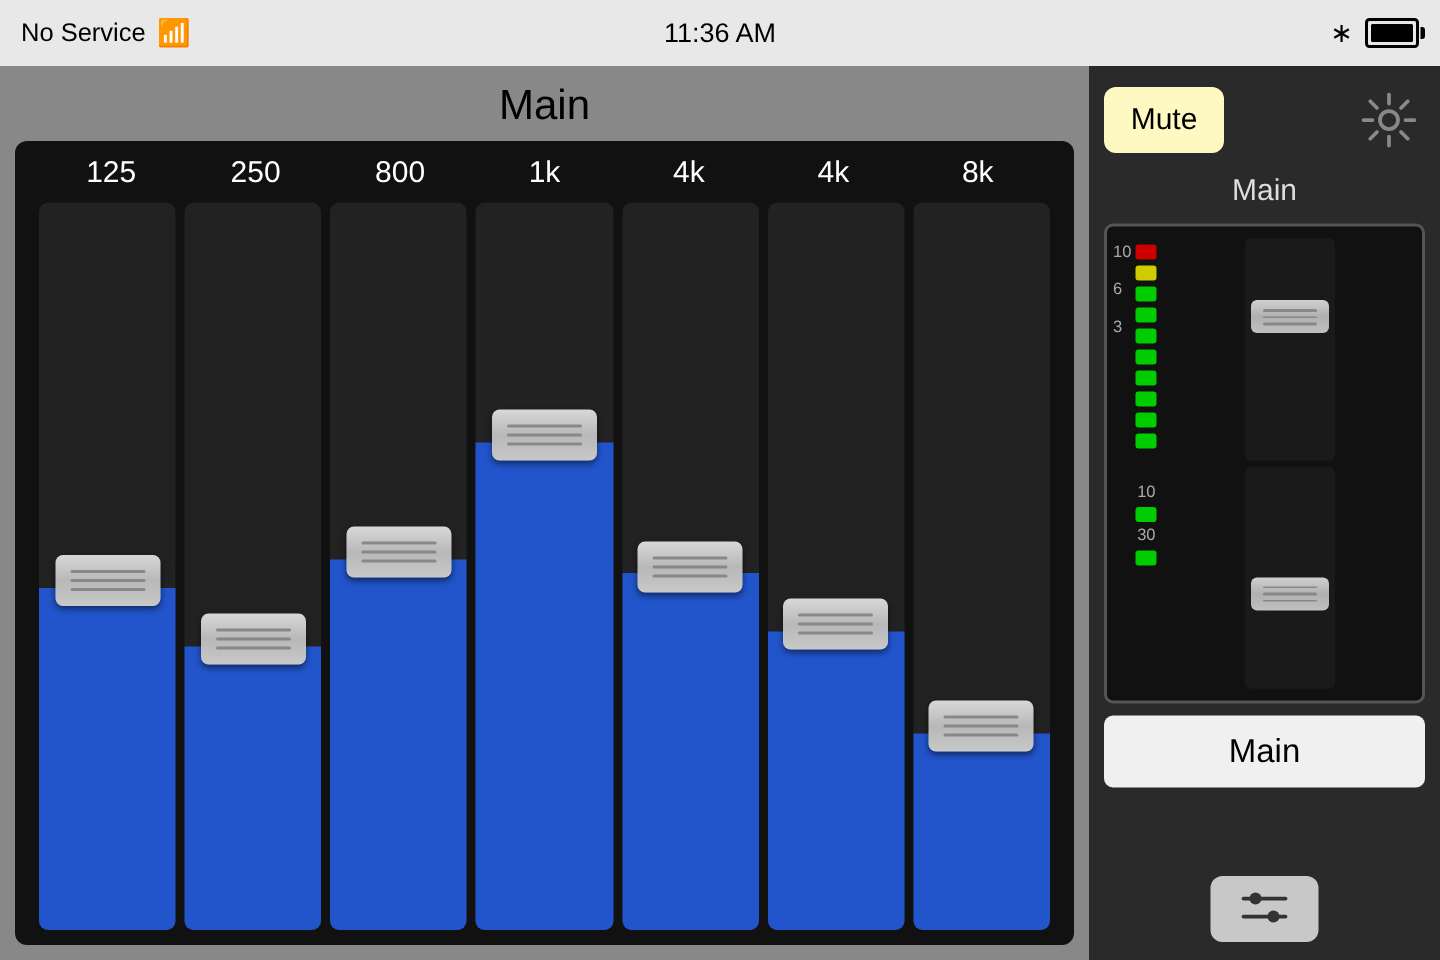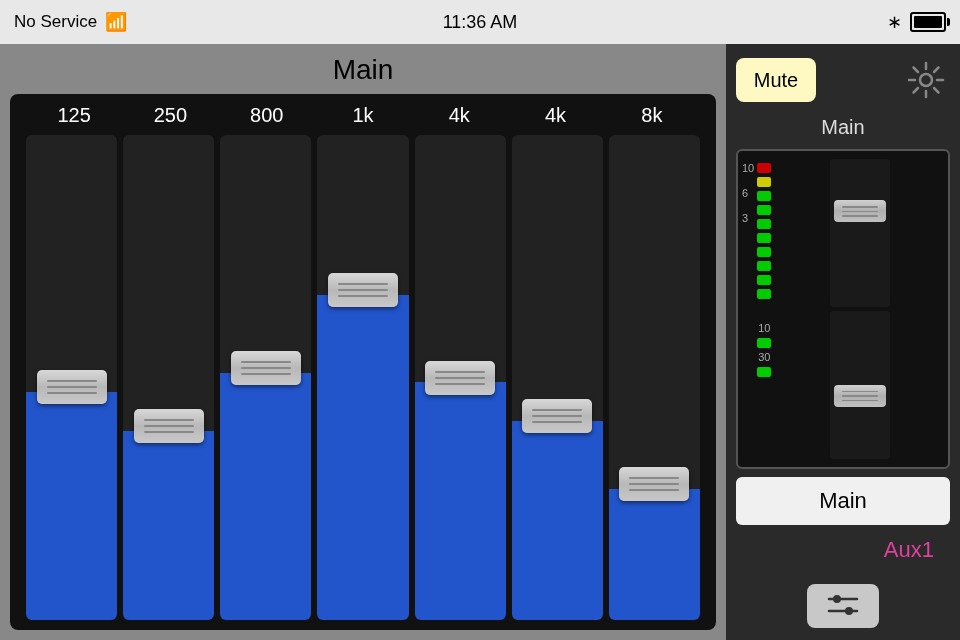--- a/index.html
+++ b/index.html
@@ -519,21 +519,20 @@
             <div class="mini-thumb-line"></div>
             <div class="mini-thumb-line"></div>
             <div class="mini-thumb-line"></div>
           </div>
         </div>
       </div>
     </div>
 
     <div id="main-channel-btn">Main</div>
 
-    <div id="aux1-btn">Aux1</div>
 
     <div id="mixer-btn">
       <svg width="36" height="30" viewBox="0 0 36 30" fill="none">
         <line x1="4" y1="8" x2="32" y2="8" stroke="#333" stroke-width="2.5" stroke-linecap="round"></line>
         <circle cx="12" cy="8" r="4" fill="#333"></circle>
         <line x1="4" y1="20" x2="32" y2="20" stroke="#333" stroke-width="2.5" stroke-linecap="round"></line>
         <circle cx="24" cy="20" r="4" fill="#333"></circle>
       </svg>
     </div>
 

